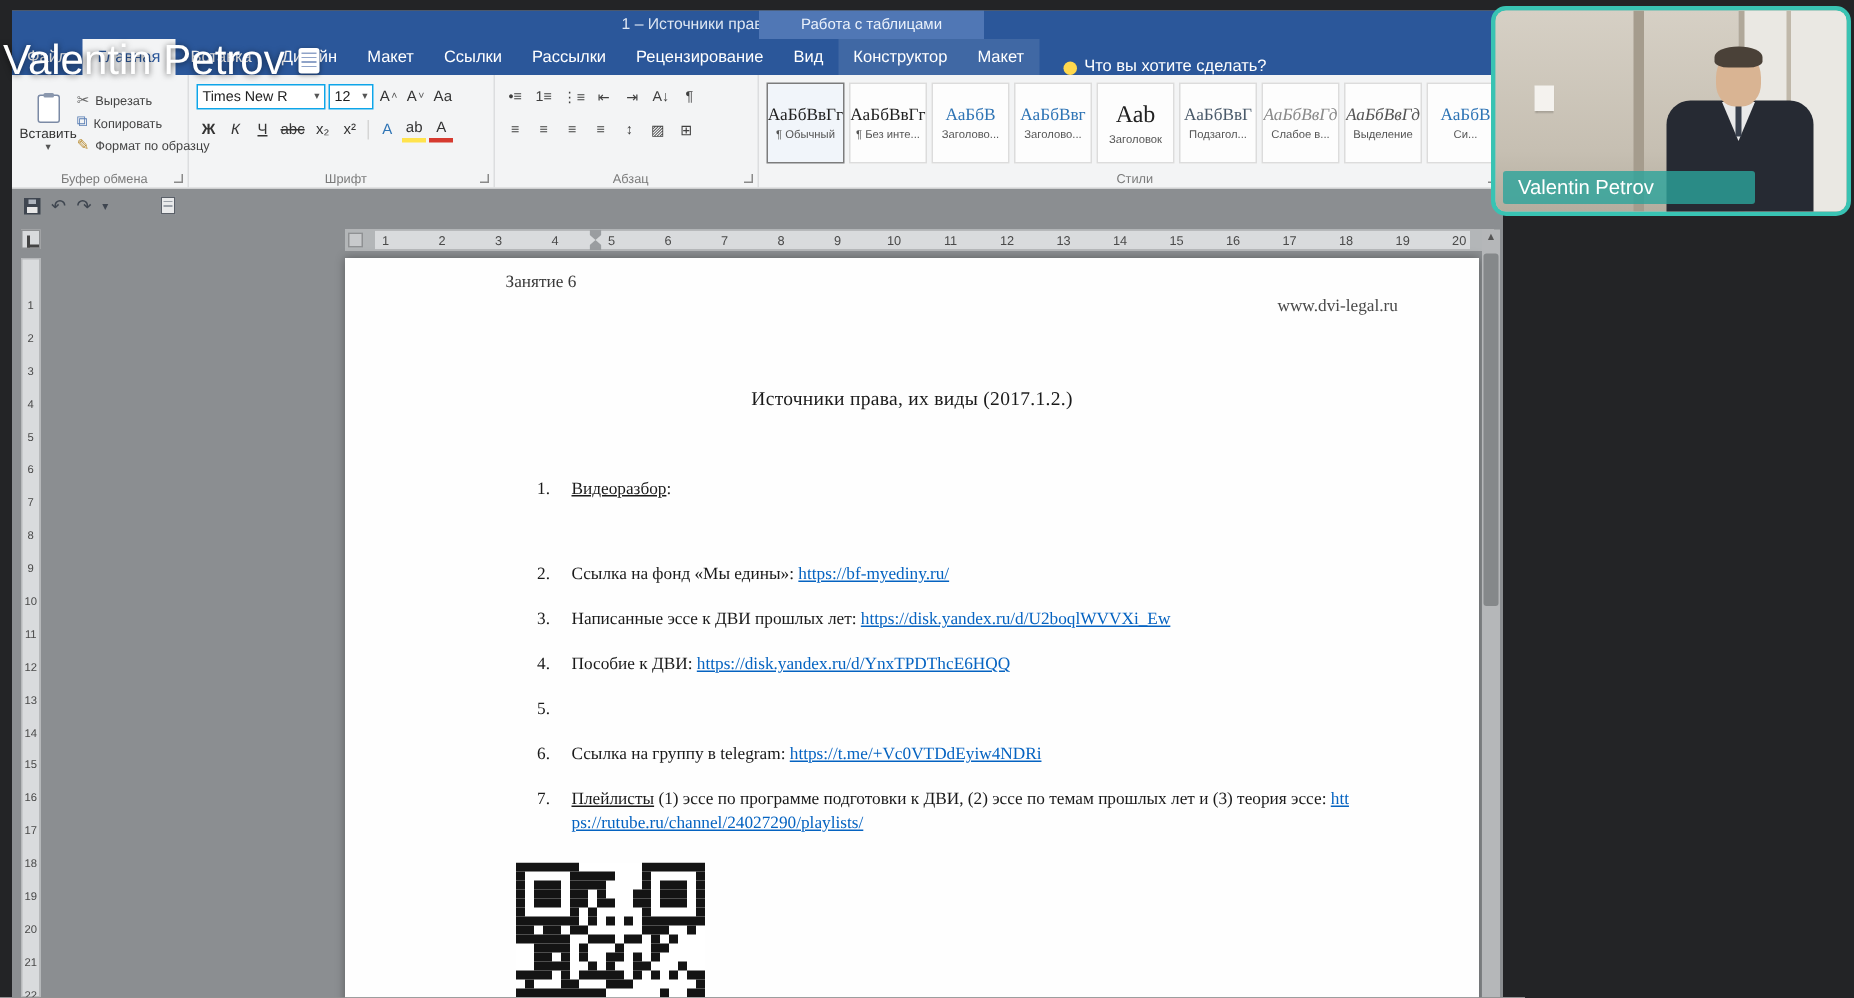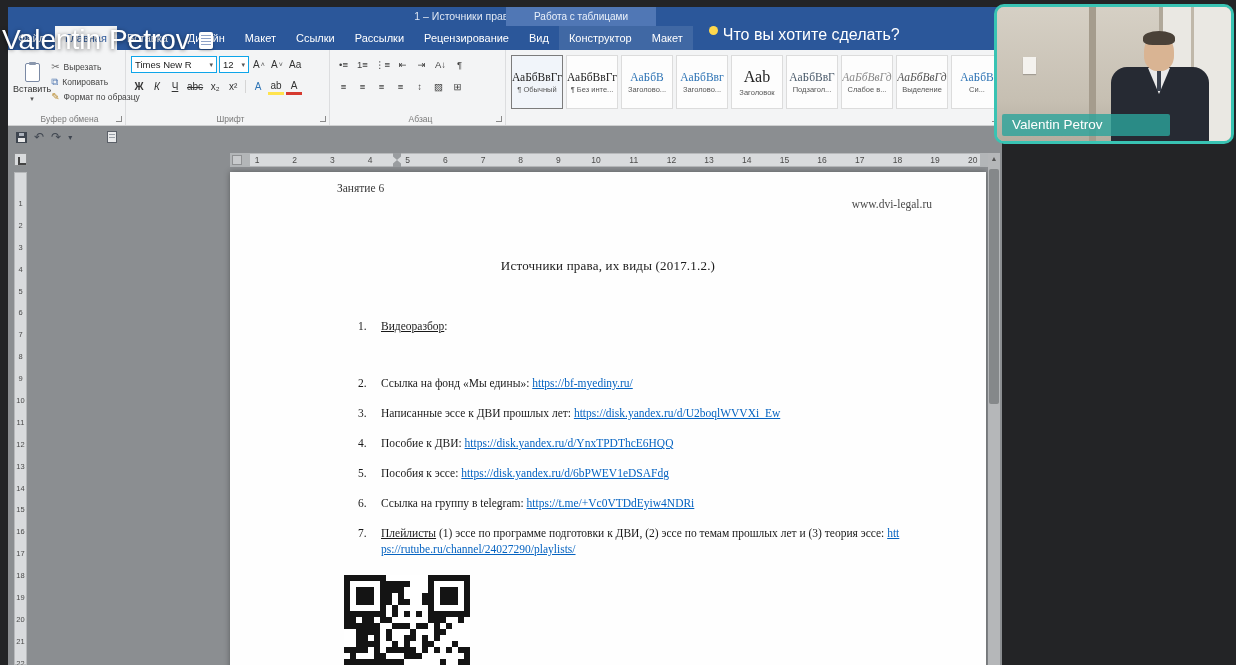--- a/index.html
+++ b/index.html
@@ -10,21 +10,21 @@
   
   .word{position:absolute;left:8px;top:7px;width:994px;height:658px;background:#8b8e91;overflow:hidden}
   .titlebar{position:absolute;left:0;top:0;right:0;height:19px;background:#2b579a}
   .titlebar .title{position:absolute;left:0;right:0;top:3px;text-align:center;font-size:10.5px;color:#dfe7f3}
   .ctxgroup{position:absolute;left:498px;top:0;height:19px;line-height:19px;padding:0 28px;background:#5077b5;font-size:10px;color:#eaf1fb;z-index:2}
   .tabrow{position:absolute;left:0;top:19px;right:0;height:24px;background:#2b579a;display:flex;align-items:stretch}
   .tabs{display:flex;align-items:stretch}
   .tab{padding:0 10px;font-size:11px;color:#fff;display:flex;align-items:center;cursor:default;white-space:nowrap}
   .tab.active{background:#f3f4f5;color:#2b579a}
   .tab.ctx{background:rgba(255,255,255,.10)}
-  .tellme{display:flex;align-items:flex-start;gap:5px;font-size:16px;color:#fff;padding:0 10px;margin-left:6px;white-space:nowrap}
+  .tellme{display:flex;align-items:flex-end;gap:5px;font-size:11px;color:#fff;padding:0 10px;margin-left:6px;white-space:nowrap}
   .bulb{width:9px;height:9px;border-radius:50%;background:#ffd84d;display:inline-block;flex:none}
 
   
   .ribbon{position:absolute;left:0;top:43px;right:0;height:76px;background:#f3f4f5;border-bottom:1px solid #cfd0d1;display:flex}
   .group{position:relative;height:100%;border-right:1px solid #dcdddf;padding:4px 5px 14px}
   .grouplabel{position:absolute;bottom:1px;left:16px;right:10px;text-align:center;font-size:8.5px;color:#7a7a7a;white-space:nowrap}
   .launcher{position:absolute;right:3px;bottom:3px;width:6px;height:6px;border-right:1px solid #8a8a8a;border-bottom:1px solid #8a8a8a}
 
   .g-clip{width:118px;display:flex}
   .paste{width:46px;display:flex;flex-direction:column;align-items:center;justify-content:center;gap:2px}
@@ -308,20 +308,21 @@
             <div class="style-card emph">
               <span class="prev">АаБбВвГд</span>
               <span class="sname">Выделение</span>
             </div>
 
             <div class="style-card h1">
               <span class="prev">АаБбВ</span>
               <span class="sname">Си...</span>
             </div>
           </div>
+        <div class="grouplabel">Стили</div>
         <div class="launcher"></div>
       </div>
     </div>
 
     <div class="canvas">
 
       <div class="qat">
         <span class="i-save"></span>
         <span class="qarrow">↶</span>
         <span class="qarrow">↷</span>
@@ -412,21 +413,20 @@
               <span class="body"><span class="lead"></span><span>Написанные эссе к ДВИ прошлых лет: </span><a class="doclink">https://disk.yandex.ru/d/U2boqlWVVXi_Ew</a></span>
             </div>
 
             <div class="doc-item">
               <span class="num">4.</span>
               <span class="body"><span class="lead"></span><span>Пособие к ДВИ: </span><a class="doclink">https://disk.yandex.ru/d/YnxTPDThcE6HQQ</a></span>
             </div>
 
             <div class="doc-item">
               <span class="num">5.</span>
-              <span class="body"><span class="lead"></span><span>Пособия к эссе: </span><a class="doclink">https://disk.yandex.ru/d/6bPWEV1eDSAFdg</a></span>
             </div>
 
             <div class="doc-item">
               <span class="num">6.</span>
               <span class="body"><span class="lead"></span><span>Ссылка на группу в telegram: </span><a class="doclink">https://t.me/+Vc0VTDdEyiw4NDRi</a></span>
             </div>
 
             <div class="doc-item">
               <span class="num">7.</span>
               <span class="body"><span class="lead">Плейлисты</span><span> (1) эссе по программе подготовки к ДВИ, (2) эссе по темам прошлых лет и (3) теория эссе: </span><a class="doclink">https://rutube.ru/channel/24027290/playlists/</a></span>

